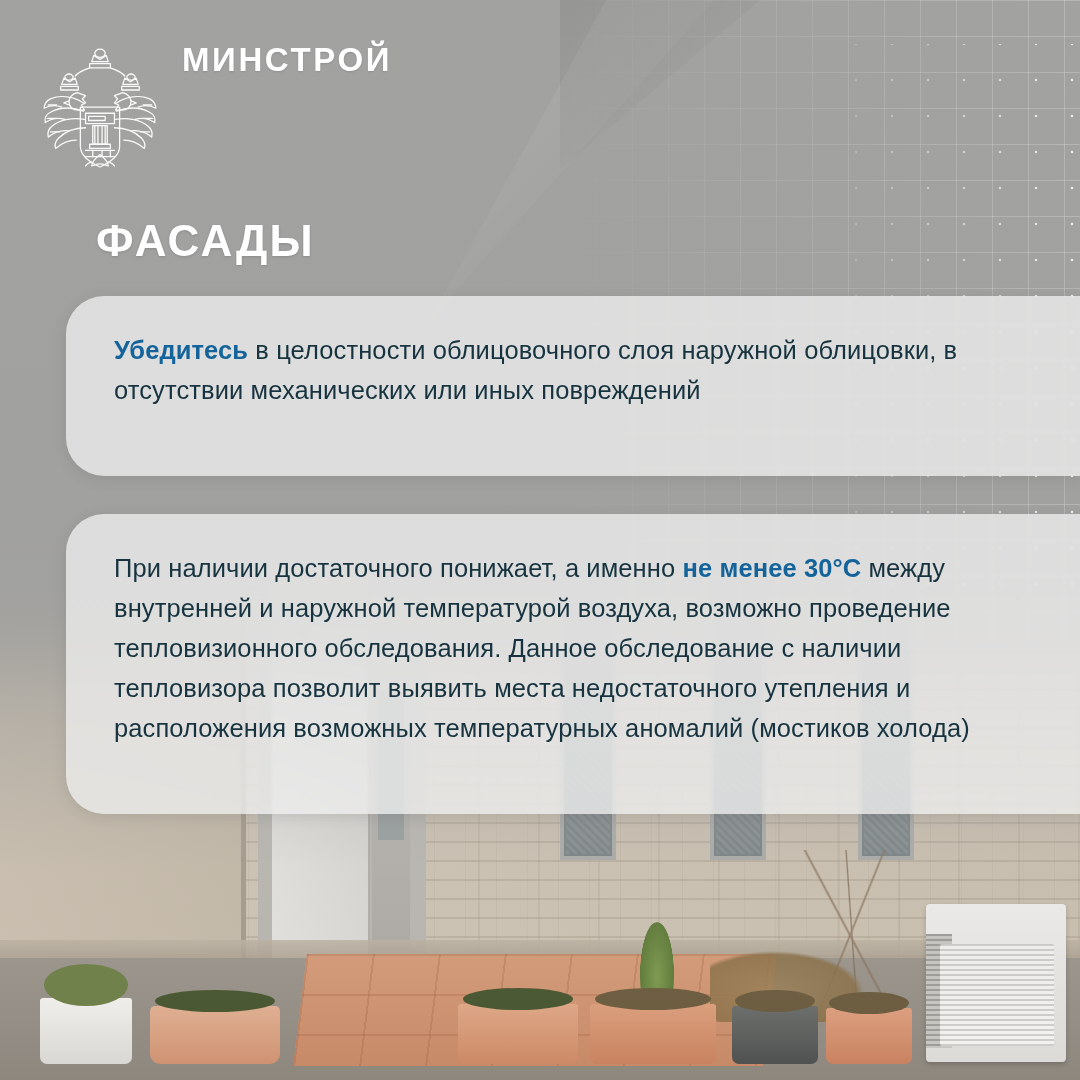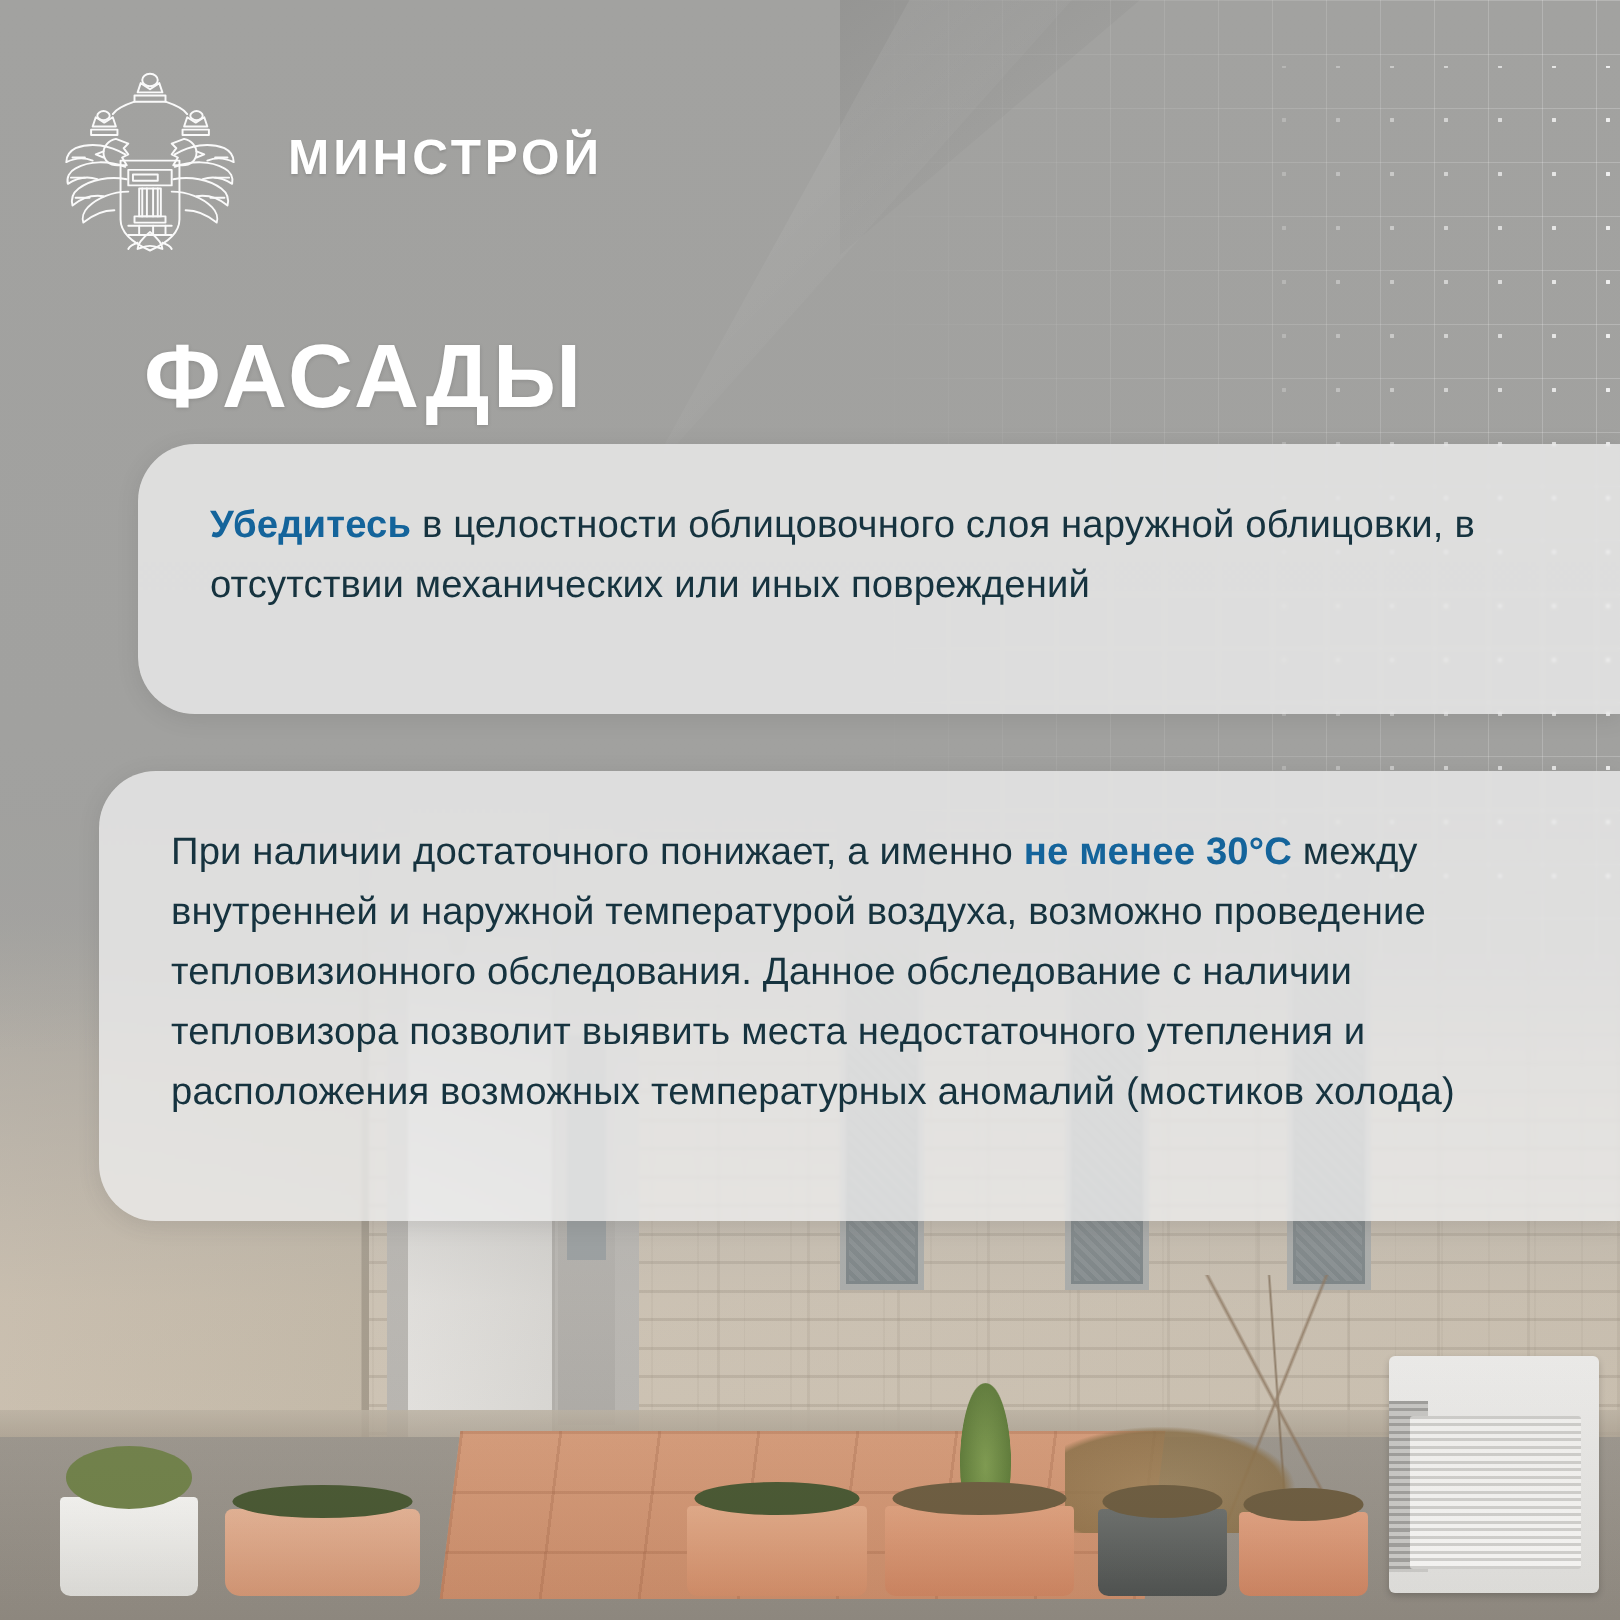--- a/index.html
+++ b/index.html
@@ -111,31 +111,31 @@
     position:absolute;right:0;top:44px;width:260px;height:560px;
     background-image:radial-gradient(circle, rgba(255,255,255,.85) 1.4px, rgba(0,0,0,0) 1.6px);
     background-size:36px 36px;background-position:18px 18px;
     -webkit-mask-image:linear-gradient(to left,#000 0%,rgba(0,0,0,.25) 88%,rgba(0,0,0,0) 100%);
             mask-image:linear-gradient(to left,#000 0%,rgba(0,0,0,.25) 88%,rgba(0,0,0,0) 100%);
   }
 
   
   .content{position:absolute;inset:0;}
 
-  .brand{position:absolute;left:38px;top:42px;display:flex;align-items:center;gap:30px;}
+  .brand{position:absolute;left:38px;top:42px;display:flex;gap:20px;}
   .emblem{width:124px;height:126px;flex:0 0 auto;opacity:.95;}
   .brand-text{
     color:#ffffff;font-weight:700;font-size:33px;line-height:1.12;letter-spacing:2.6px;
     text-shadow:0 1px 2px rgba(0,0,0,.12);
   }
   .brand-text span{display:block;}
 
   .page-title{
     position:absolute;left:96px;top:216px;
-    color:#ffffff;font-size:60px;font-weight:700;letter-spacing:2.2px;
+    color:#ffffff;font-size:44px;font-weight:700;letter-spacing:2.2px;
     text-shadow:0 1px 3px rgba(0,0,0,.14);
   }
 
   .cards{position:absolute;left:66px;right:0;top:296px;}
   .card{
     position:relative;
     background:rgba(238,238,238,.78);
     border-radius:38px 0 0 38px;
     box-shadow:0 3px 14px rgba(60,60,60,.13);
     padding:34px 60px 34px 48px;
@@ -144,21 +144,21 @@
   }
   .card p{
     margin:0;
     color:#16333f;
     font-size:25.5px;
     line-height:40px;
     font-weight:500;
     letter-spacing:.1px;
   }
   .card b{color:#14649b;font-weight:700;}
-  .c1{min-height:112px;margin-left:26px;}
+  .c1{min-height:112px;}
   .c2{min-height:148px;}
   .c3{min-height:232px;}
 </style>
 </head>
 <body>
 
 <div class="stage">
 
   <div class="photo">
     <div class="photo-bg"></div>

